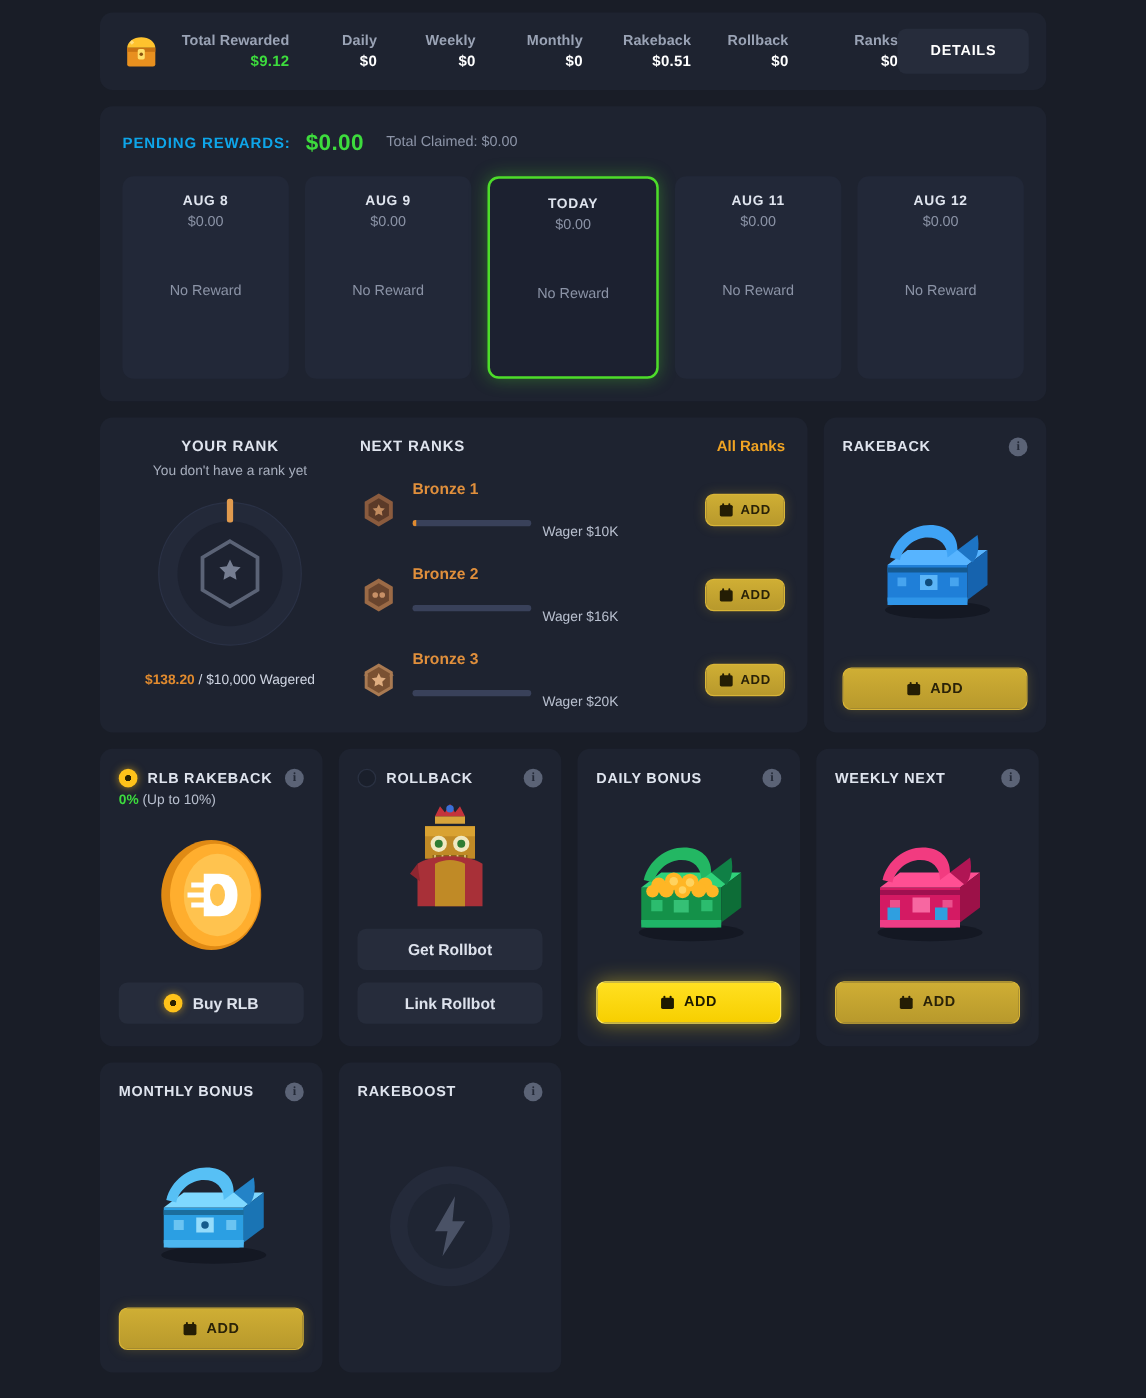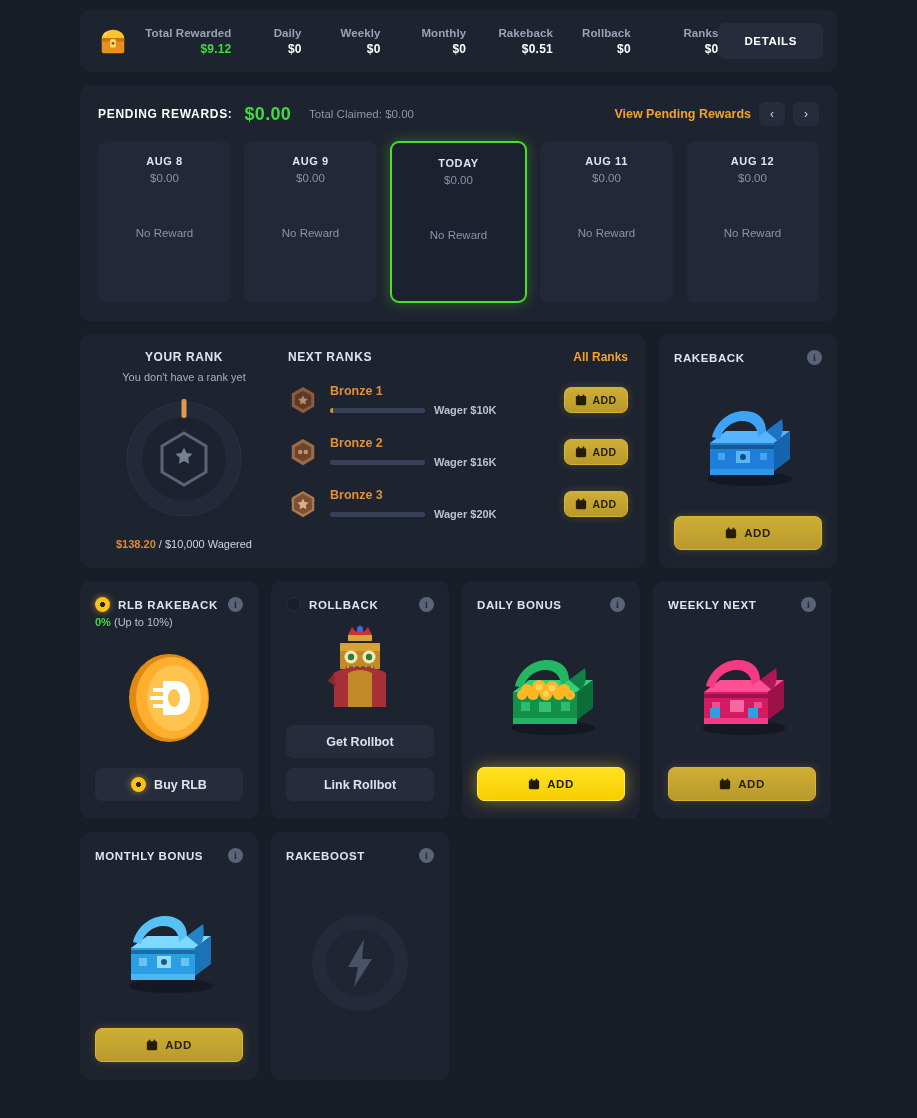--- a/index.html
+++ b/index.html
@@ -43,21 +43,21 @@
     background: #262c3b;
     border: none; border-radius: 7px;
     color: #fff; font-weight: 800; font-size: 11.5px; letter-spacing: .6px;
     padding: 12px 26px; cursor: pointer;
     font-family: inherit;
   }
 
   
   .pending-panel { margin-top: 13px; padding: 16px 18px 18px 18px; }
   .pending-head { display: flex; align-items: center; height: 26px; }
-  .pending-title { font-size: 12px; font-weight: 800; letter-spacing: .7px; color: #ffffff; }
+  .pending-title { font-size: 12px; font-weight: 800; letter-spacing: .7px; color: #0ea5e9; }
   .pending-amount { font-size: 18px; font-weight: 800; color: #3ddc3d; margin-left: 12px; letter-spacing: .3px; }
   .pending-claimed { font-size: 11.5px; color: #8d95a8; margin-left: 18px; }
   .pending-actions { margin-left: auto; display: flex; align-items: center; gap: 8px; }
   .view-pending { color: #f1a423; font-size: 12.5px; font-weight: 800; cursor: pointer; }
   .arrow-btn {
     width: 26px; height: 24px; background: #262c3b; border: none; border-radius: 6px;
     color: #cfd5e2; font-size: 12px; cursor: pointer; line-height: 1;
     display:flex; align-items:center; justify-content:center; font-family: inherit;
   }
 
@@ -90,21 +90,21 @@
   .nr-head { display: flex; align-items: center; }
   .nr-title { font-size: 12px; font-weight: 800; letter-spacing: .6px; color: #dfe4ee; }
   .all-ranks { margin-left: auto; color: #f1a423; font-size: 12px; font-weight: 800; cursor: pointer; }
   .rank-item { display: flex; align-items: center; margin-top: 20px; }
   .rank-badge { width: 30px; height: 30px; flex: 0 0 30px; }
   .rank-info { margin-left: 12px; flex: 1 1 auto; }
   .rank-name { font-size: 12.5px; color: #e08f3c; font-weight: 700; }
   .rank-bar-row { display: flex; align-items: center; gap: 9px; margin-top: 6px; }
   .rank-bar { width: 95px; height: 5px; background: #39415a; border-radius: 3px; position: relative; overflow: hidden; }
   .rank-bar i { position: absolute; left: 0; top: 0; bottom: 0; width: 3px; background: #e08a2e; }
-  .rank-wager { font-size: 11px; color: #b9c0cf; font-weight: 700; }
+  .rank-wager { font-size: 11px; color: #b9c0cf; font-weight: 400; margin-top: 16px; }
   .rank-add { margin-left: auto; }
 
   
   .btn-add {
     border: 1px solid #d9b537; border-radius: 7px;
     background: linear-gradient(180deg,#cfae34 0%,#b8992c 100%);
     color: #2a2208; font-weight: 800; font-size: 11.5px; letter-spacing: .5px;
     display: flex; align-items: center; justify-content: center; gap: 7px;
     cursor: pointer; font-family: inherit;
     box-shadow: 0 0 9px rgba(209,175,52,.25);
@@ -202,25 +202,20 @@
       <span class="stat-value">$0</span>
     </div>
     <button class="details-btn">DETAILS</button>
   </div>
 
   <div class="panel pending-panel">
     <div class="pending-head">
       <span class="pending-title">PENDING REWARDS:</span>
       <span class="pending-amount">$0.00</span>
       <span class="pending-claimed">Total Claimed: $0.00</span>
-      <div class="pending-actions">
-        <span class="view-pending">View Pending Rewards</span>
-        <button class="arrow-btn">‹</button>
-        <button class="arrow-btn">›</button>
-      </div>
     </div>
 
     <div class="days-row">
       <div class="day-card">
         <div class="day-name">AUG 8</div>
         <div class="day-amount">$0.00</div>
         <div class="day-status">No Reward</div>
       </div>
       <div class="day-card">
         <div class="day-name">AUG 9</div>

